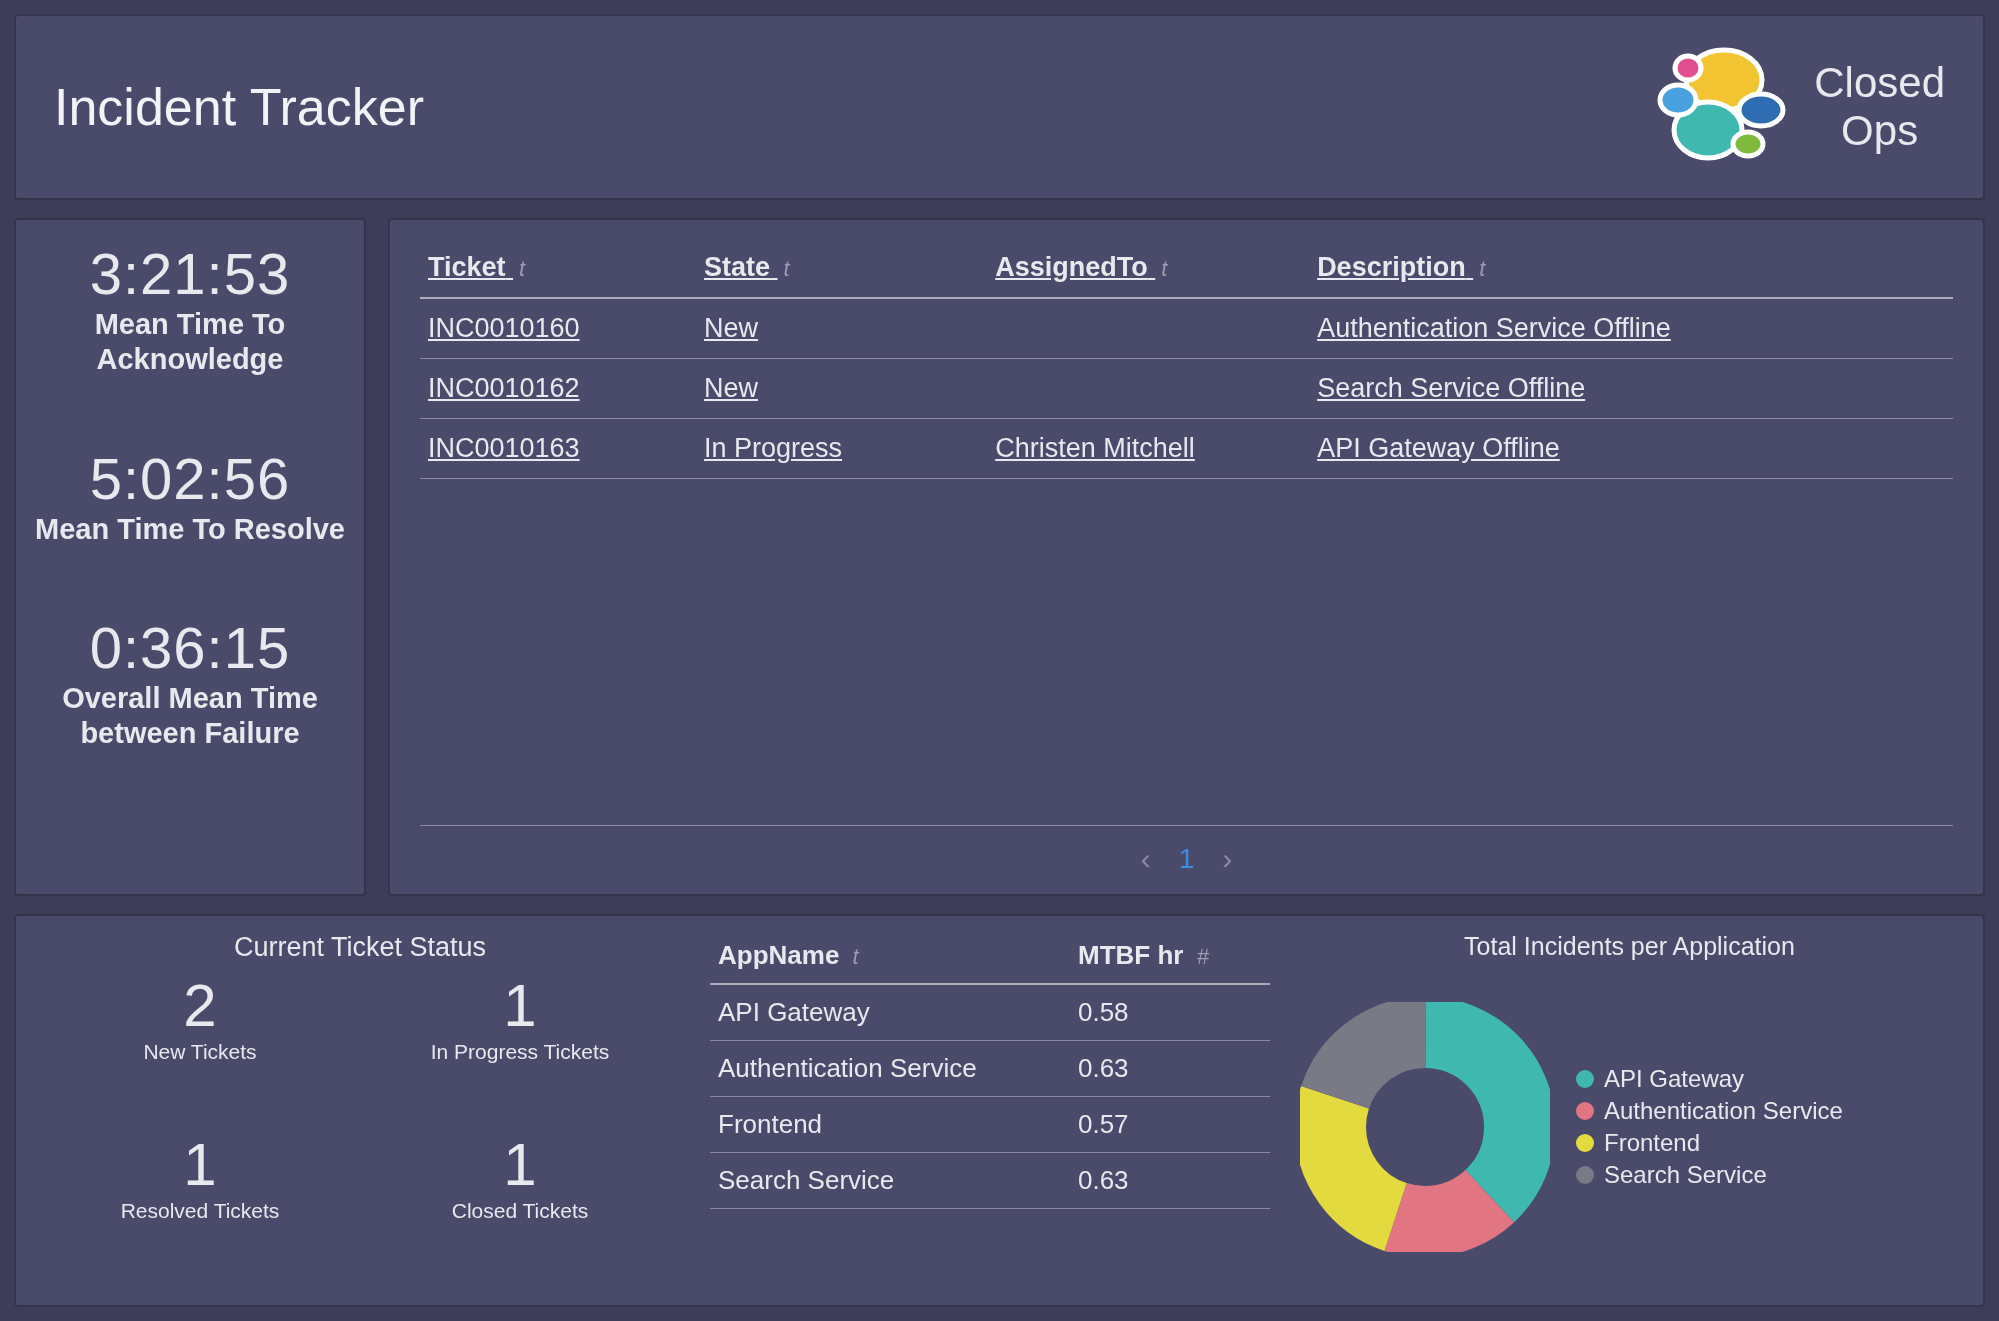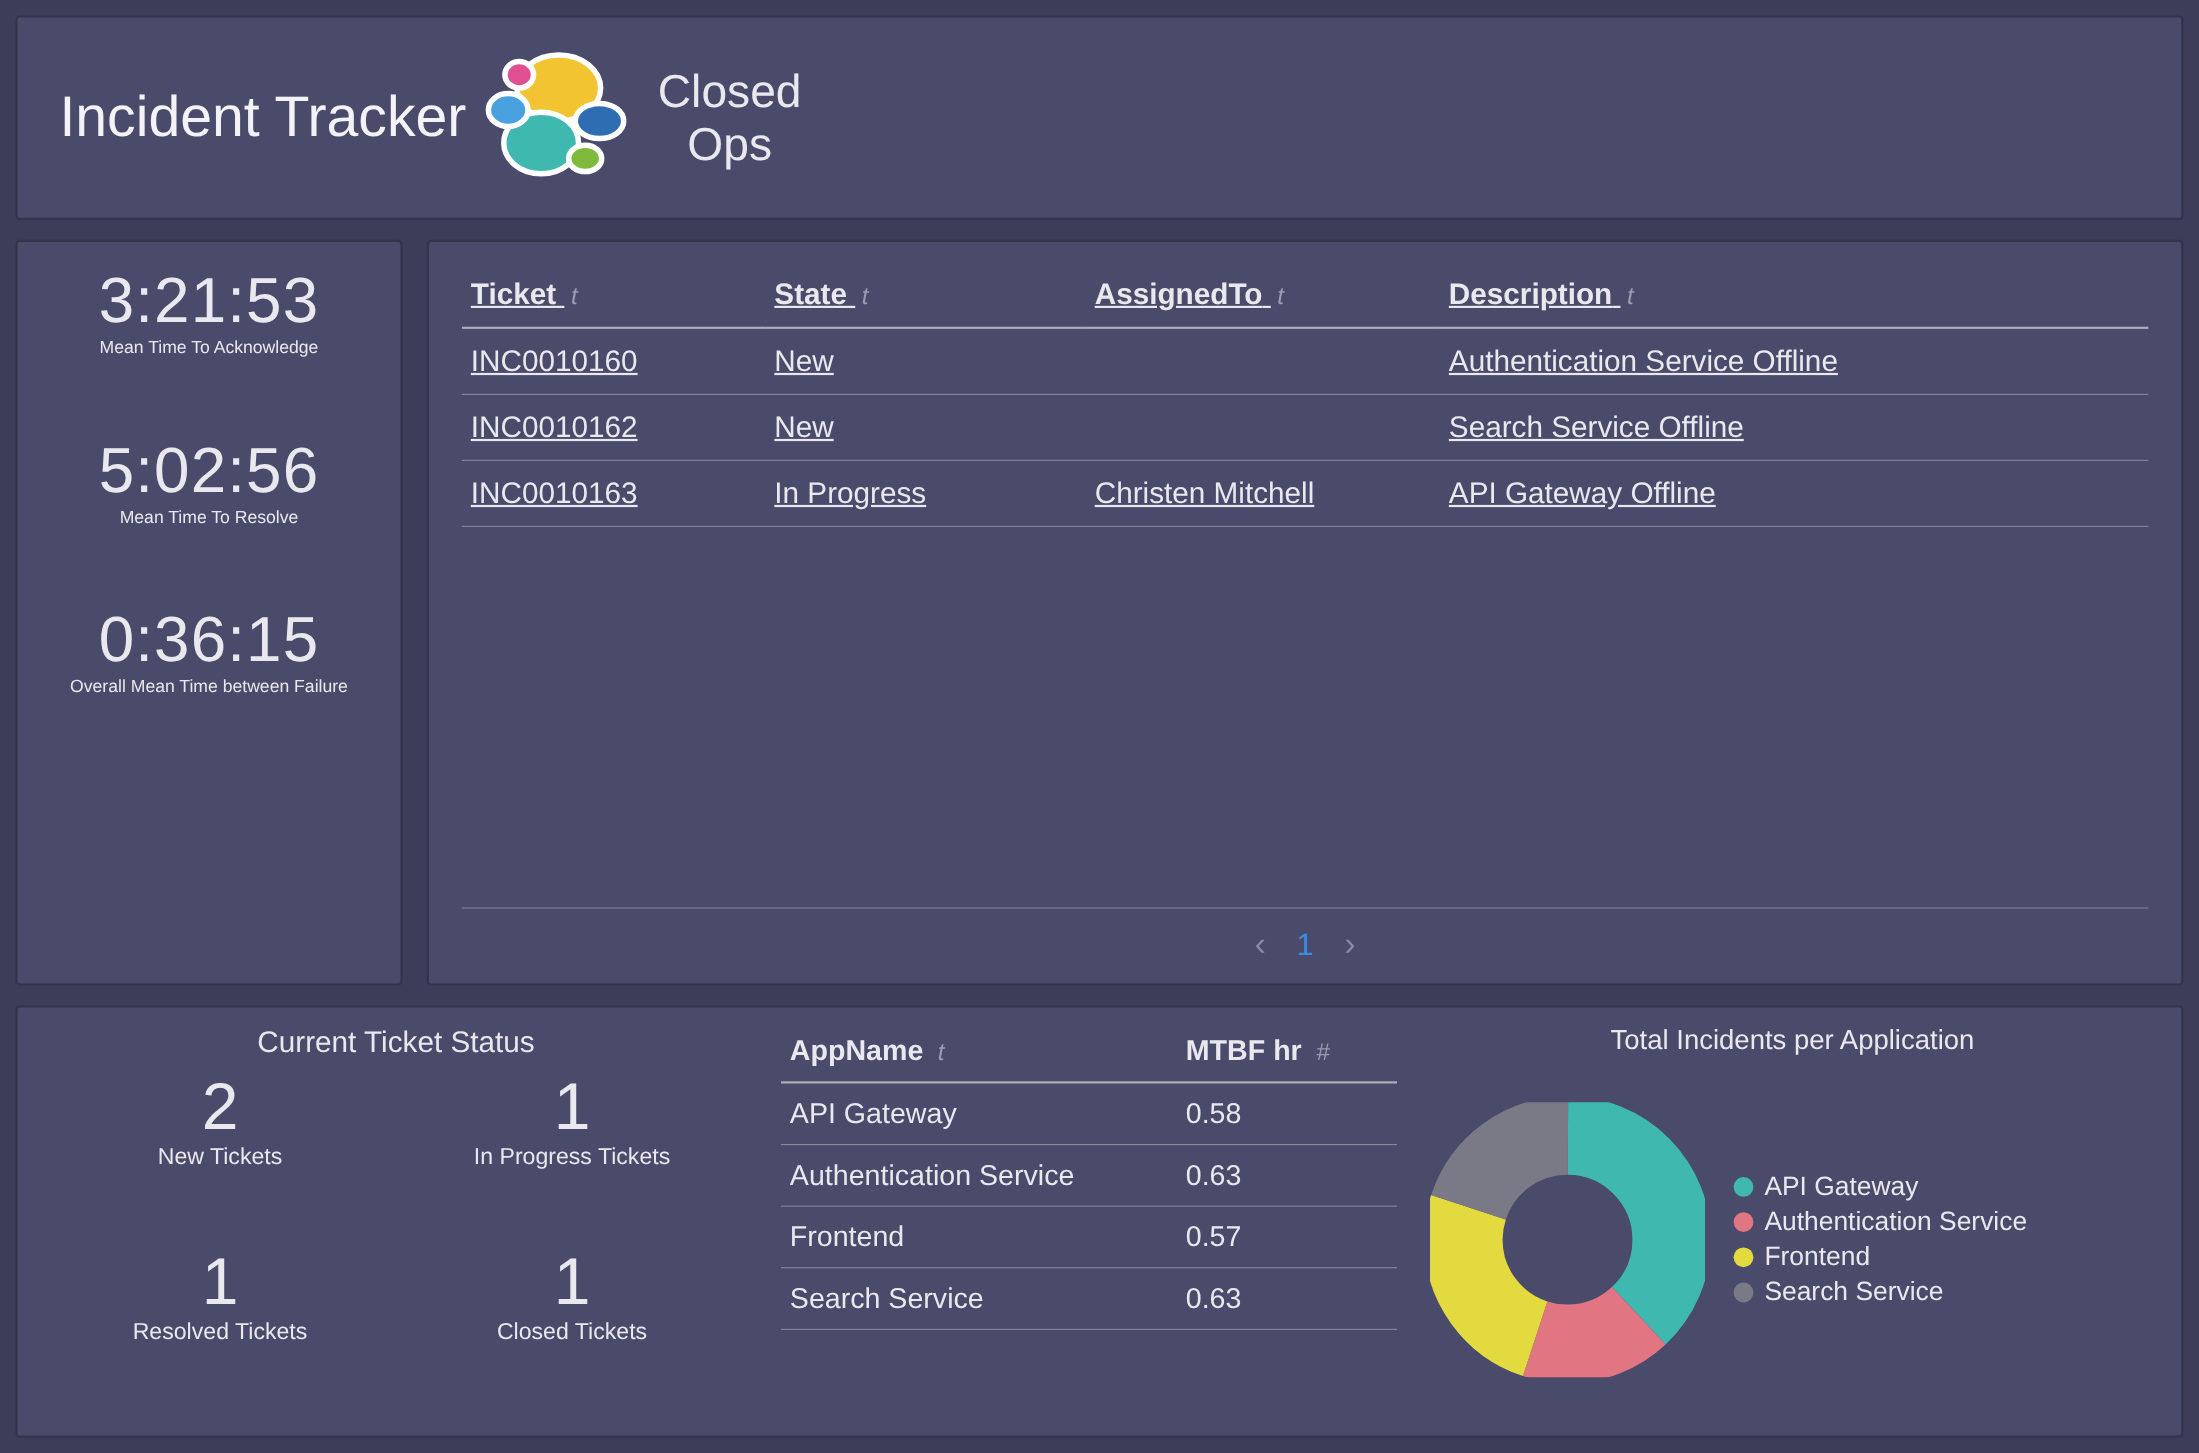--- a/index.html
+++ b/index.html
@@ -23,20 +23,21 @@
     background: #4a4a6a;
     border: 2px solid #34344c;
     border-radius: 4px;
   }
 
   
   .hdr {
     height: 186px;
     display: flex;
     align-items: center;
+    justify-content: space-between;
     padding: 0 38px;
   }
   .hdr-title {
     font-size: 52px;
     font-weight: 300;
     color: #f2f2f7;
   }
   .hdr-brand {
     display: flex;
     align-items: center;
@@ -68,22 +69,22 @@
   }
   .metric {
     text-align: center;
   }
   .metric-val {
     font-size: 58px;
     font-weight: 400;
     letter-spacing: 1px;
   }
   .metric-lbl {
-    font-size: 16px;
-    font-weight: 400;
+    font-size: 29px;
+    font-weight: 700;
     line-height: 1.2;
   }
 
   .tickets {
     flex: 1;
     display: flex;
     flex-direction: column;
     padding: 22px 30px 18px 30px;
   }
   table.tk {

